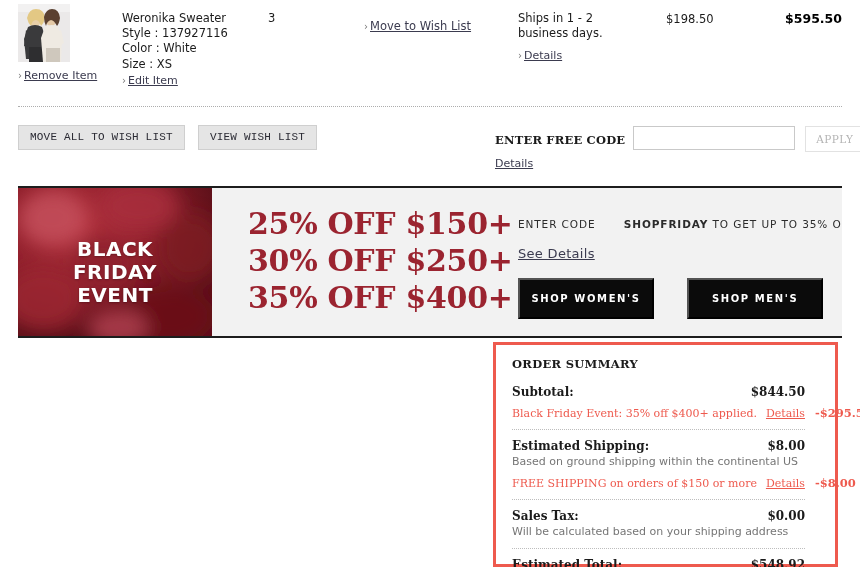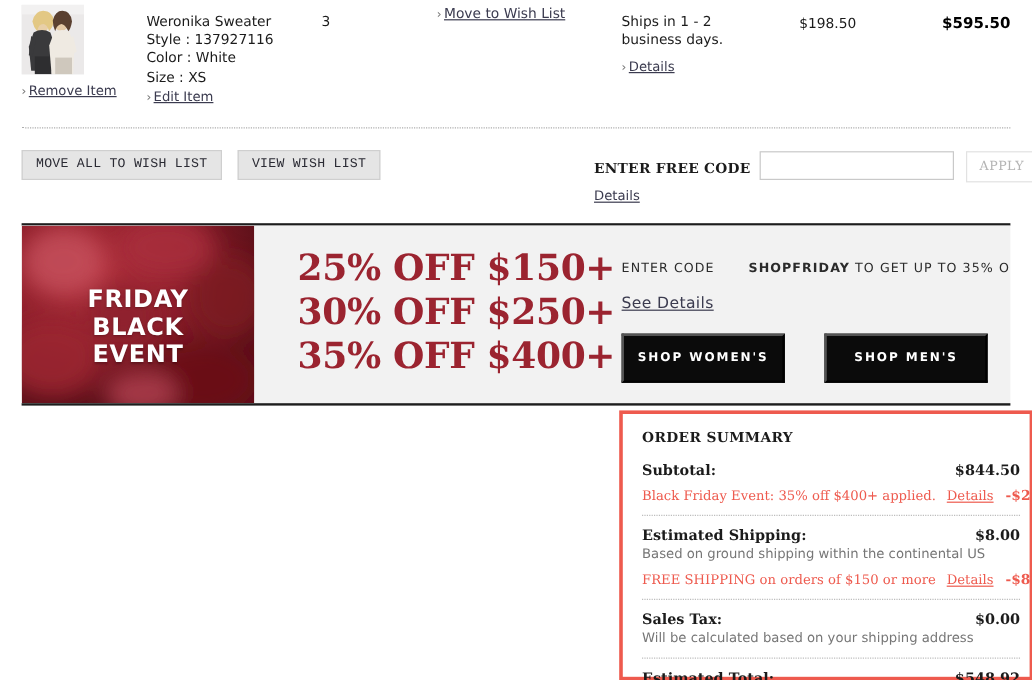--- a/index.html
+++ b/index.html
@@ -30,21 +30,21 @@
   }
   .chev { color:#777; font-size:10px; padding-right:2px; display:inline-block; }
 
   .desc-col { position:absolute; left:122px; top:11px; width:130px; }
   .desc-col div { font-size:11.5px; line-height:15.2px; color:#1b1b1b; white-space:nowrap; }
   .desc-col .title { }
   .desc-col .edit { margin-top:1px; font-size:11px; }
 
   .qty-col { position:absolute; left:268px; top:11px; font-size:11.5px; color:#1b1b1b; }
 
-  .wish-col { position:absolute; left:364px; top:4px; font-size:11.5px; white-space:nowrap; }
+  .wish-col { position:absolute; left:364px; top:19px; font-size:11.5px; white-space:nowrap; }
 
   .ship-col { position:absolute; left:518px; top:11px; width:120px; }
   .ship-col .line { font-size:11.5px; line-height:15.2px; color:#1b1b1b; }
   .ship-col .details { margin-top:8px; font-size:11px; }
 
   .unit-col { position:absolute; left:666px; top:12px; font-size:11.5px; color:#1b1b1b; }
   .total-col { position:absolute; right:18px; top:11px; font-size:12.5px; font-weight:bold; color:#000; }
 
   
   .divider-dotted {
@@ -118,22 +118,22 @@
     display:inline-block; background:#0b0b0b; color:#fff;
     font-family:"DejaVu Sans", sans-serif; font-weight:bold;
     font-size:10px; letter-spacing:1.6px; text-align:center;
     padding:13px 0 13px 0; cursor:pointer; vertical-align:top;
   }
   #shop-womens { width:136px; }
   #shop-mens { width:136px; margin-left:28px; }
 
   
   .summary {
-    position:absolute; left:516px; top:342px; width:345px; height:225px;
-    border:3px solid #ee5a4e; background:#fff; padding:12px 8px 0 16px;
+    position:absolute; left:493px; top:342px; width:345px; height:225px;
+    border:3px solid #ee5a4e; background:#fff; padding:12px 30px 0 16px;
   }
   .sum-title {
     font-family:"DejaVu Serif", serif; font-weight:bold; font-size:11.5px;
     letter-spacing:0.3px; color:#1b1b1b; margin-bottom:14px;
   }
   .sum-line { display:flex; justify-content:space-between; align-items:baseline; }
   .sum-label {
     font-family:"DejaVu Serif", serif; font-weight:bold; font-size:12px; color:#1b1b1b;
   }
   .sum-value {
@@ -257,22 +257,22 @@
           <ellipse cx="120" cy="18" rx="40" ry="26" fill="#a92f3c"></ellipse>
           <ellipse cx="172" cy="60" rx="32" ry="34" fill="#7d1a24"></ellipse>
           <ellipse cx="25" cy="110" rx="40" ry="32" fill="#9c2832"></ellipse>
           <ellipse cx="150" cy="128" rx="46" ry="30" fill="#6d1019"></ellipse>
           <ellipse cx="85" cy="75" rx="30" ry="26" fill="#8e242f"></ellipse>
           <ellipse cx="100" cy="140" rx="30" ry="18" fill="#b04150"></ellipse>
         </g>
       </svg>
     </div>
     <div class="bf-text">
+      <div>BLACK</div>
       <div>FRIDAY</div>
-      <div>BLACK</div>
       <div>EVENT</div>
     </div>
 
     <div class="offers">
       <div>25% OFF $150+</div>
       <div>30% OFF $250+</div>
       <div>35% OFF $400+</div>
     </div>
 
     <div class="promo-copy"><span>ENTER CODE </span><b>SHOPFRIDAY</b><span> TO GET UP TO 35% OFF</span></div>

